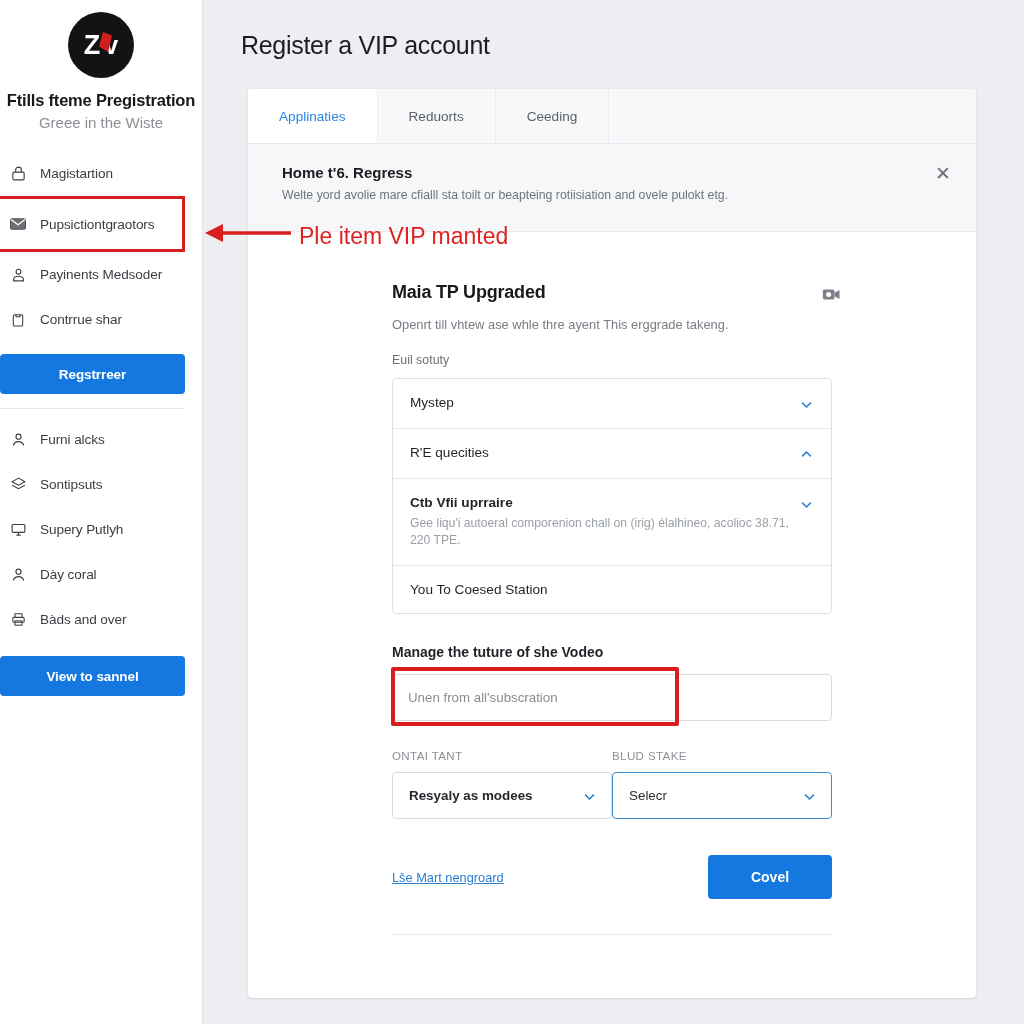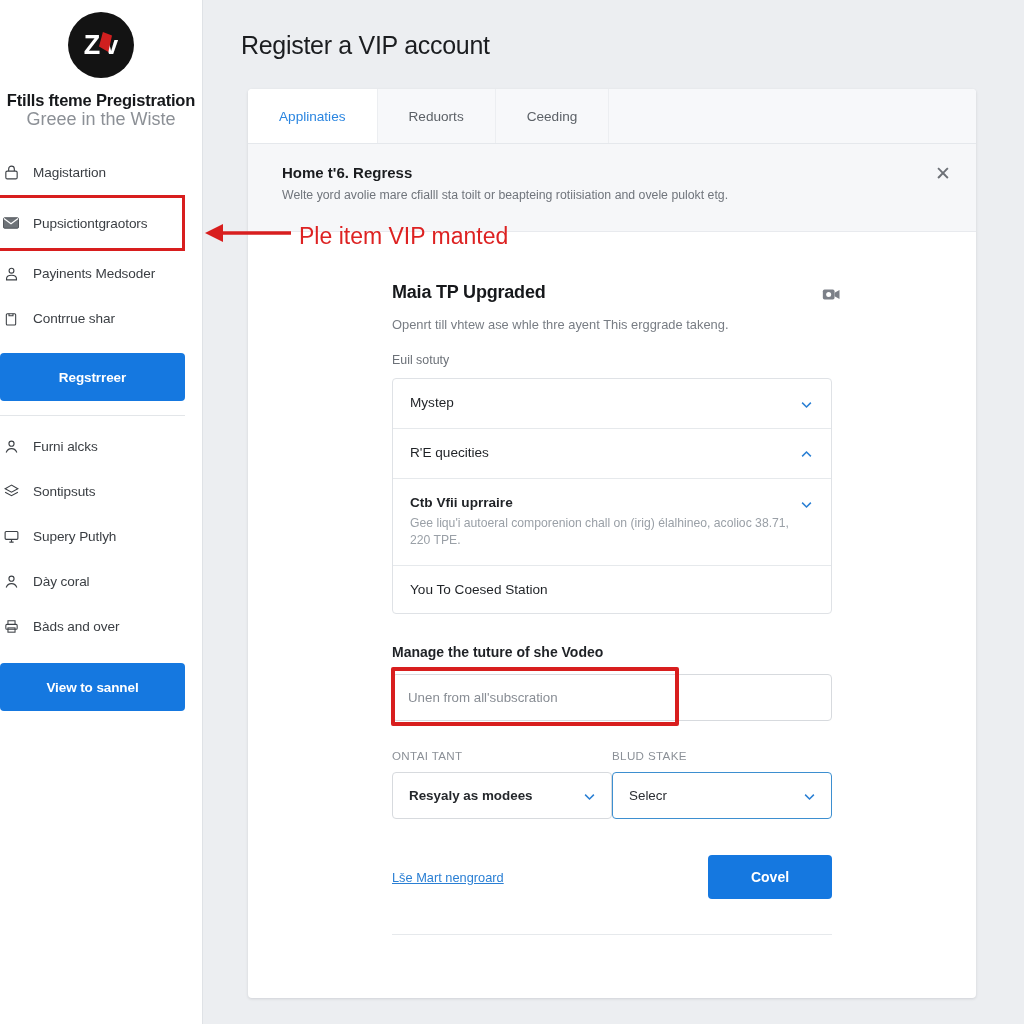--- a/index.html
+++ b/index.html
@@ -38,47 +38,47 @@
     position: absolute; left: 31px; top: 20px;
     width: 13px; height: 20px; background: #d01f1f;
     clip-path: polygon(30% 0%, 100% 18%, 72% 100%, 0% 72%);
   }
   .brand-title {
     margin-top: 13px; text-align: center;
     font-size: 16.5px; font-weight: 700; color: #16181b;
     letter-spacing: -0.2px; line-height: 1.1;
   }
   .brand-sub {
-    text-align: center;
-    font-size: 18px; color: #8c9096;
+    margin-top: 5px; text-align: center;
+    font-size: 15px; color: #8c9096;
   }
 
   .nav-group { margin-top: 20px; }
   .nav-item {
     display: flex; align-items: center;
-    height: 45px; padding-left: 2px; gap: 13px;
+    height: 45px; padding-left: 9px; gap: 13px;
     cursor: pointer; position: relative;
   }
   .nav-item .ico {
     width: 18px; height: 18px; flex: 0 0 18px;
     display: flex; align-items: center; justify-content: center;
     color: #3c4045;
   }
   .nav-item .lbl {
     font-size: 13.6px; color: #3a3e43; letter-spacing: -0.1px;
   }
   .nav-item.highlighted {
     border: 3px solid #d81e1e;
     border-left: none; border-right: 3px solid #d81e1e;
     height: 56px;
     margin-right: 17px;
   }
 
   .side-btn {
-    margin: 12px 17px 0 0; height: 48px;
+    margin: 12px 17px 0 0; height: 40px;
     background: #1578e0; color: #fff;
     display: flex; align-items: center; justify-content: center;
     font-size: 13.5px; font-weight: 600;
     border-radius: 4px; cursor: pointer;
     letter-spacing: -0.1px;
   }
   .side-divider {
     margin: 14px 17px 0 0; height: 1px; background: #e3e6e9;
   }
   .side-btn.bottom { margin-top: 14px; }

